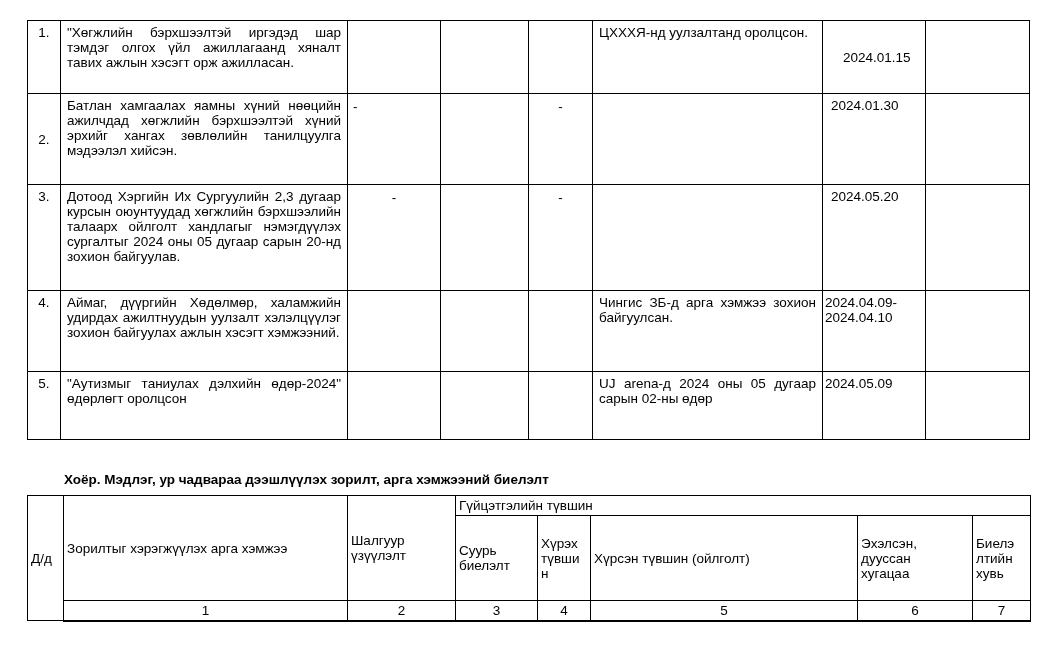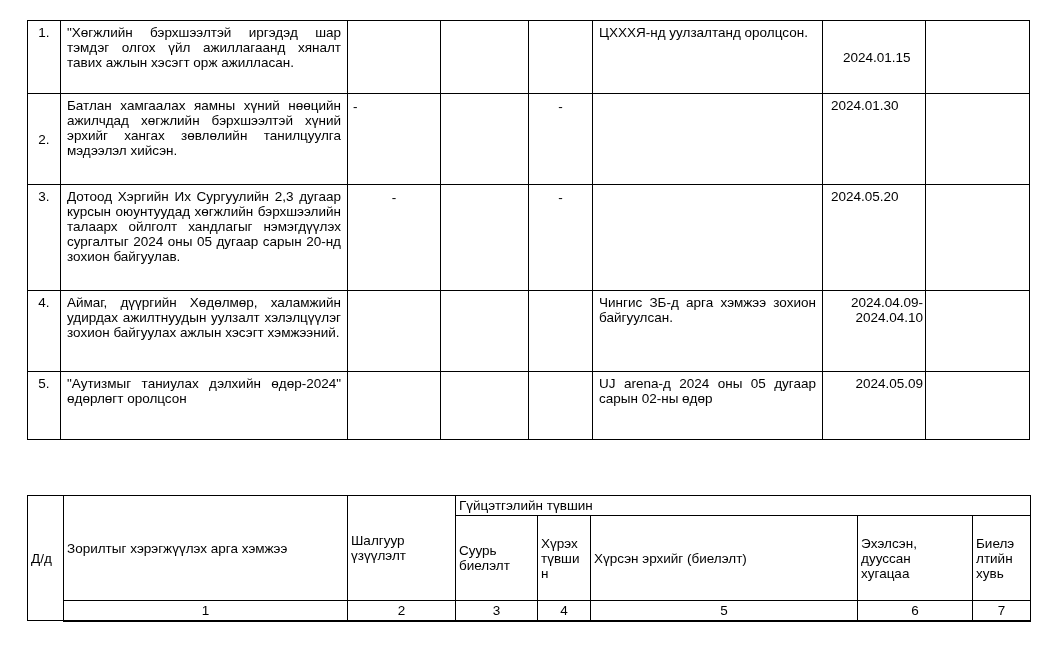--- a/index.html
+++ b/index.html
@@ -29,21 +29,21 @@
 
   
   #table1 { left: 27px; top: 20px; width: 1002px; }
   td.num   { text-align: center; vertical-align: top; padding-top: 4px; }
   td.num-mid { text-align: center; vertical-align: middle; }
   td.txt   { text-align: justify; vertical-align: top; padding: 4px 6px 2px 6px; }
   td.dash-c { text-align: center; vertical-align: top; padding-top: 5px; }
   td.dash-l { text-align: left;   vertical-align: top; padding: 5px 4px 2px 5px; }
   td.empty  { vertical-align: top; }
   td.date   { text-align: left; vertical-align: top; padding: 4px 2px 2px 8px; white-space: pre-line; margin-left: 36px; }
-  td.date-ctr { text-align: right; vertical-align: top; padding: 4px 2px 2px 2px; white-space: pre-line; }
+  td.date-ctr { text-align: left; vertical-align: top; padding: 4px 2px 2px 2px; white-space: pre-line; }
   td.date-mid { text-align: left; vertical-align: middle; padding-left: 20px; white-space: pre-line; }
 
   
   .section-heading {
     position: absolute;
     left: 64px; top: 472px;
     font-size: 13.5px;
     font-weight: bold;
     white-space: nowrap;
   }
@@ -123,20 +123,21 @@
       <td class="dash-c"></td>
       <td class="empty"></td>
       <td class="dash-c"></td>
       <td class="txt">UJ arena-д 2024 оны 05 дугаар сарын 02-ны өдөр</td>
       <td class="date-ctr">2024.05.09</td>
       <td class="empty"></td>
     </tr>
   </tbody>
     </table>
 
+  <div class="section-heading">Хоёр. Мэдлэг, ур чадвараа дээшлүүлэх зорилт, арга хэмжээний биелэлт</div>
 
   <table id="table2">
     <colgroup>
       <col style="width:36px">
         <col style="width:284px">
         <col style="width:108px">
         <col style="width:82px">
       <col style="width:53px">
         <col style="width:267px">
         <col style="width:115px">
@@ -149,21 +150,21 @@
       <td class="hdr" rowspan="2">Шалгуур
 үзүүлэлт</td>
       <td class="hdr" colspan="5">Гүйцэтгэлийн түвшин</td>
     </tr>
     <tr style="height:85px">
       <td class="hdr">Суурь
 биелэлт</td>
       <td class="hdr">Хүрэх
 түвши
 н</td>
-      <td class="hdr">Хүрсэн эрхийг (биелэлт)</td>
+      <td class="hdr">Хүрсэн түвшин (ойлголт)</td>
       <td class="hdr">Эхэлсэн,
 дууссан
 хугацаа</td>
       <td class="hdr">Биелэ
 лтийн
 хувь</td>
     </tr>
     <tr class="bottom" style="height:20px">
       <td class="cnum">1</td>
       <td class="cnum">2</td>

